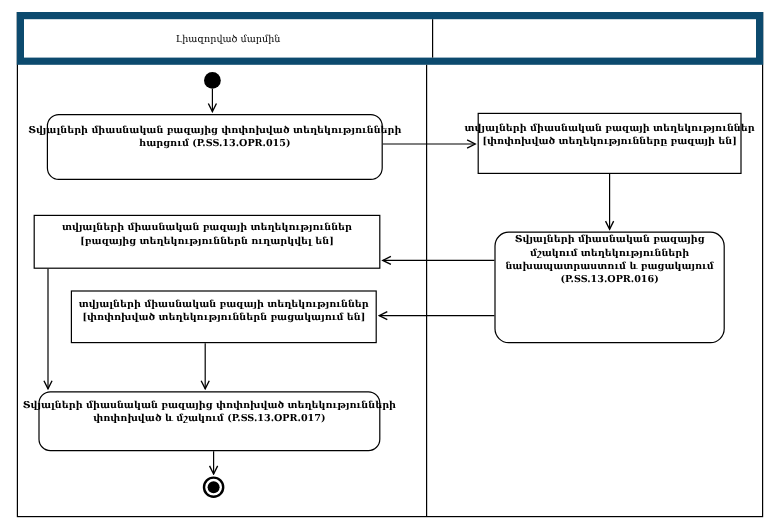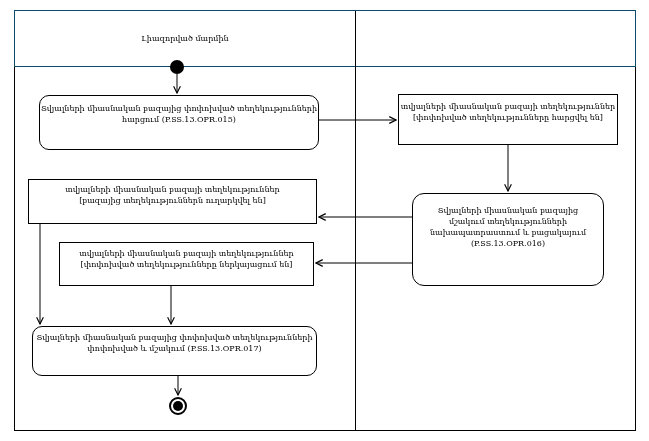--- a/index.html
+++ b/index.html
@@ -1,27 +1,27 @@
 <!DOCTYPE html>
 <html><head>
 <meta charset="utf-8">
 <style>
   html,body{margin:0;padding:0;background:#fff;}
   .stage{position:relative;width:649px;height:441px;background:#fff;
          font-family:"DejaVu Serif","DejaVu Sans",serif;color:#000;overflow:hidden;}
   .stage *{box-sizing:border-box;}
   .frame{position:absolute;left:14px;top:10px;width:622px;height:421px;border:1px solid #000;}
-  .header-row{position:absolute;left:14px;top:10px;width:622px;height:57px;border:1px solid #0c4a6e;display:flex;text-align:right;}
+  .header-row{position:absolute;left:14px;top:10px;width:622px;height:44px;border:6px solid #0c4a6e;display:flex;text-align:right;}
   .header-cell{display:flex;align-items:center;justify-content:center;font-size:8px;}
   .header-cell.left{width:341px;border-right:1px solid #000;}
   .header-cell.right{flex:1;}
   .lane-divider{position:absolute;left:355px;top:54px;width:1px;height:376px;background:#000;}
   .node{position:absolute;border:1px solid #000;background:#fff;display:flex;flex-direction:column;
         align-items:center;justify-content:flex-start;text-align:center;font-size:8px;line-height:11px;}
-  .node .line{white-space:nowrap;}
+  .node .line{white-space:nowrap;font-weight:bold;}
   .activity{border-radius:10px;}
   .start-node{position:absolute;left:170px;top:60px;width:14px;height:14px;border-radius:50%;background:#000;}
   .end-node{position:absolute;left:169px;top:397px;width:18px;height:18px;border:2px solid #000;border-radius:50%;
             display:flex;align-items:center;justify-content:center;background:#fff;}
   .end-node .dot{width:10px;height:10px;border-radius:50%;background:#000;}
   svg.connectors{position:absolute;left:0;top:0;pointer-events:none;}
 </style>
 </head>
 <body>
 
@@ -39,38 +39,38 @@
 
   <div class="start-node"></div>
 
   <div class="node activity" style="left:39px;top:95px;width:280px;height:55px;padding-top:7px;">
     <div class="line">Տվյալների միասնական բազայից փոփոխված տեղեկությունների</div>
     <div class="line">հարցում (P.SS.13.OPR.015)</div>
   </div>
 
   <div class="node" style="left:398px;top:94px;width:220px;height:51px;padding-top:6px;">
     <div class="line">տվյալների միասնական բազայի տեղեկություններ</div>
-    <div class="line">[փոփոխված տեղեկությունները հարցվել են]</div>
+    <div class="line">[փոփոխված տեղեկությունները բազայի են]</div>
   </div>
 
-  <div class="node activity" style="left:412px;top:193px;width:192px;height:93px;border-radius:12px;padding-top:11px;">
+  <div class="node activity" style="left:412px;top:193px;width:192px;height:93px;border-radius:12px;">
     <div class="line">Տվյալների միասնական բազայից</div>
     <div class="line">մշակում տեղեկությունների</div>
     <div class="line">նախապատրաստում և բացակայում</div>
     <div class="line">(P.SS.13.OPR.016)</div>
   </div>
 
   <div class="node" style="left:28px;top:179px;width:289px;height:45px;padding-top:4px;">
     <div class="line">տվյալների միասնական բազայի տեղեկություններ</div>
     <div class="line">[բազայից տեղեկություններն ուղարկվել են]</div>
   </div>
 
   <div class="node" style="left:59px;top:242px;width:255px;height:44px;padding-top:5px;">
     <div class="line">տվյալների միասնական բազայի տեղեկություններ</div>
-    <div class="line">[փոփոխված տեղեկությունները ներկայացում են]</div>
+    <div class="line">[փոփոխված տեղեկություններն բացակայում են]</div>
   </div>
 
   <div class="node activity" style="left:32px;top:326px;width:285px;height:50px;padding-top:5px;">
     <div class="line">Տվյալների միասնական բազայից փոփոխված տեղեկությունների</div>
     <div class="line">փոփոխված և մշակում (P.SS.13.OPR.017)</div>
   </div>
 
   <div class="end-node">
     <div class="dot"></div>
   </div>

